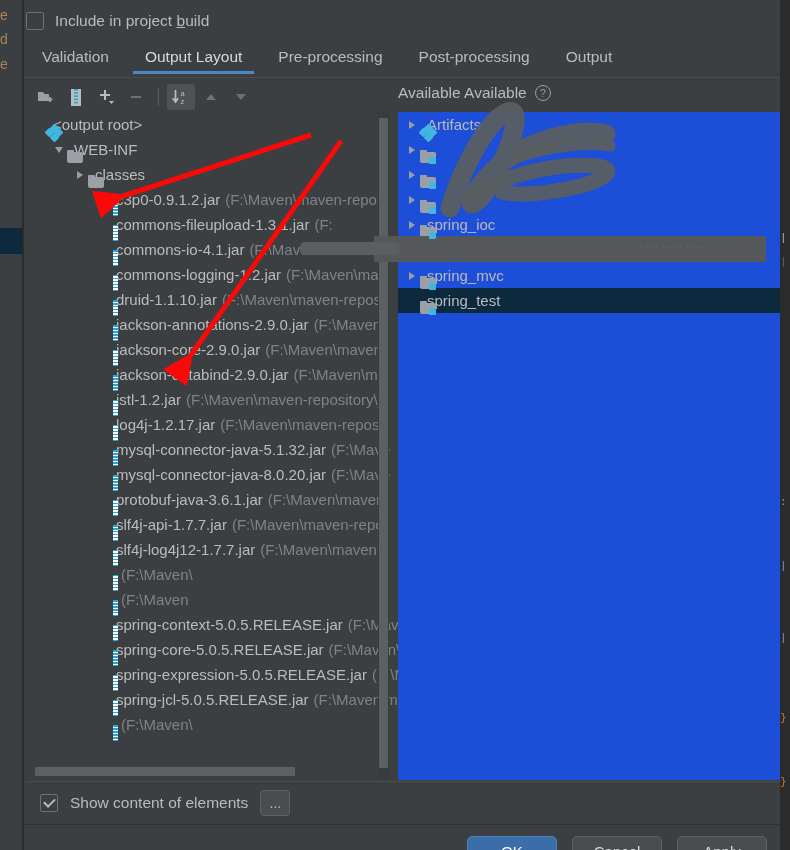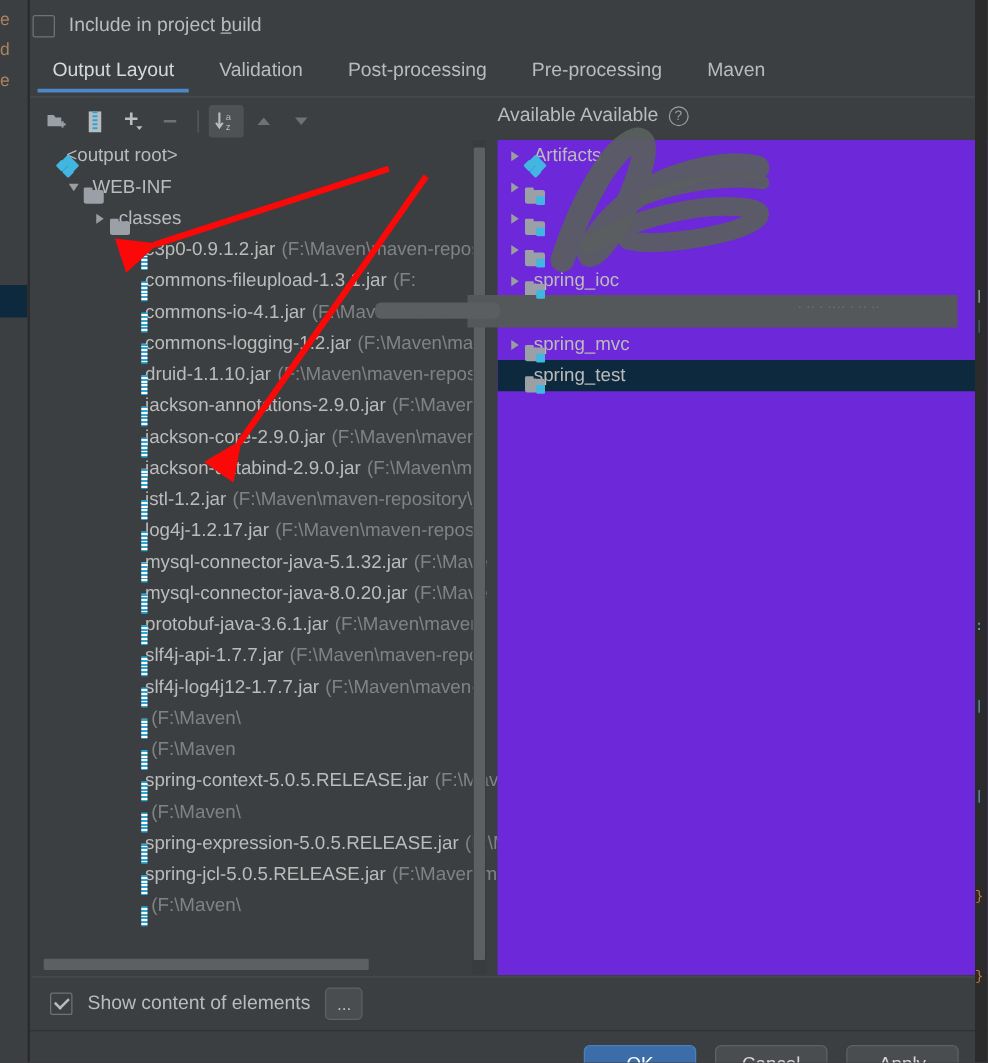--- a/index.html
+++ b/index.html
@@ -94,21 +94,21 @@
   .tb-btn.active { background: #4e5254; }
   .tb-sep { width: 1px; height: 18px; background: #5a5e60; margin: 0 6px; }
 
   
   .panel-left {
     position: absolute; left: 2px; top: 112px; width: 372px; height: 668px;
     background: #3c3f41; overflow: hidden;
   }
   .panel-right {
     position: absolute; left: 374px; top: 112px; width: 392px; height: 668px;
-    background: #6d28d9; overflow: hidden;
+    background: #1d4ed8; overflow: hidden;
   }
   .avail-hdr {
     position: absolute; left: 374px; top: 84px;
     display: flex; align-items: center; gap: 8px;
     color: #bbbbbb; font-size: 15.5px;
   }
   .help-circle {
     width: 16px; height: 16px; border: 1.4px solid #9a9ea0; border-radius: 50%;
     color: #9a9ea0; font-size: 11px; line-height: 14px; text-align: center;
   }
@@ -261,25 +261,25 @@
   <div class="top-field"></div>
 
   <div class="dialog">
 
     <div class="inc-row">
       <div class="cbox"></div>
       <div class="inc-label"><span>Include in project </span><u>b</u><span>uild</span></div>
     </div>
 
     <div class="tabs">
+      <div class="tab">Validation</div>
       <div class="tab active">Output Layout</div>
-      <div class="tab">Validation</div>
+      <div class="tab">Pre-processing</div>
       <div class="tab">Post-processing</div>
-      <div class="tab">Pre-processing</div>
-      <div class="tab">Maven</div>
+      <div class="tab">Output</div>
     </div>
     <div class="tabs-underline"></div>
 
     <div class="toolbar">
       <div class="tb-btn">
         <svg width="18" height="16" viewBox="0 0 18 16">
           <path d="M1 3h5l1.5 2H12v7H1z" fill="#9aa0a6"></path>
           <path d="M13 8v5M10.5 10.5h5" stroke="#9aa0a6" stroke-width="1.8"></path>
         </svg>
       </div>
@@ -475,20 +475,21 @@
           <span style="width: 67px; flex: 0 0 auto;"></span>
           <span class="tw" style="width: 16px; display: inline-flex; justify-content: center;"></span>
           <span class="ico" style="margin-right: 7px;"><span class="ico-jar"></span></span>
           <span class="node-name">spring-context-5.0.5.RELEASE.jar</span>
           <span class="node-path">(F:\Mav</span>
         </div>
         <div class="trow">
           <span style="width: 67px; flex: 0 0 auto;"></span>
           <span class="tw" style="width: 16px; display: inline-flex; justify-content: center;"></span>
           <span class="ico" style="margin-right: 7px;"><span class="ico-jar"></span></span>
+          <span class="node-name">spring-core-5.0.5.RELEASE.jar</span>
           <span class="node-path">(F:\Maven\</span>
         </div>
         <div class="trow">
           <span style="width: 67px; flex: 0 0 auto;"></span>
           <span class="tw" style="width: 16px; display: inline-flex; justify-content: center;"></span>
           <span class="ico" style="margin-right: 7px;"><span class="ico-jar"></span></span>
           <span class="node-name">spring-expression-5.0.5.RELEASE.jar</span>
           <span class="node-path">(F:\M</span>
         </div>
         <div class="trow">

